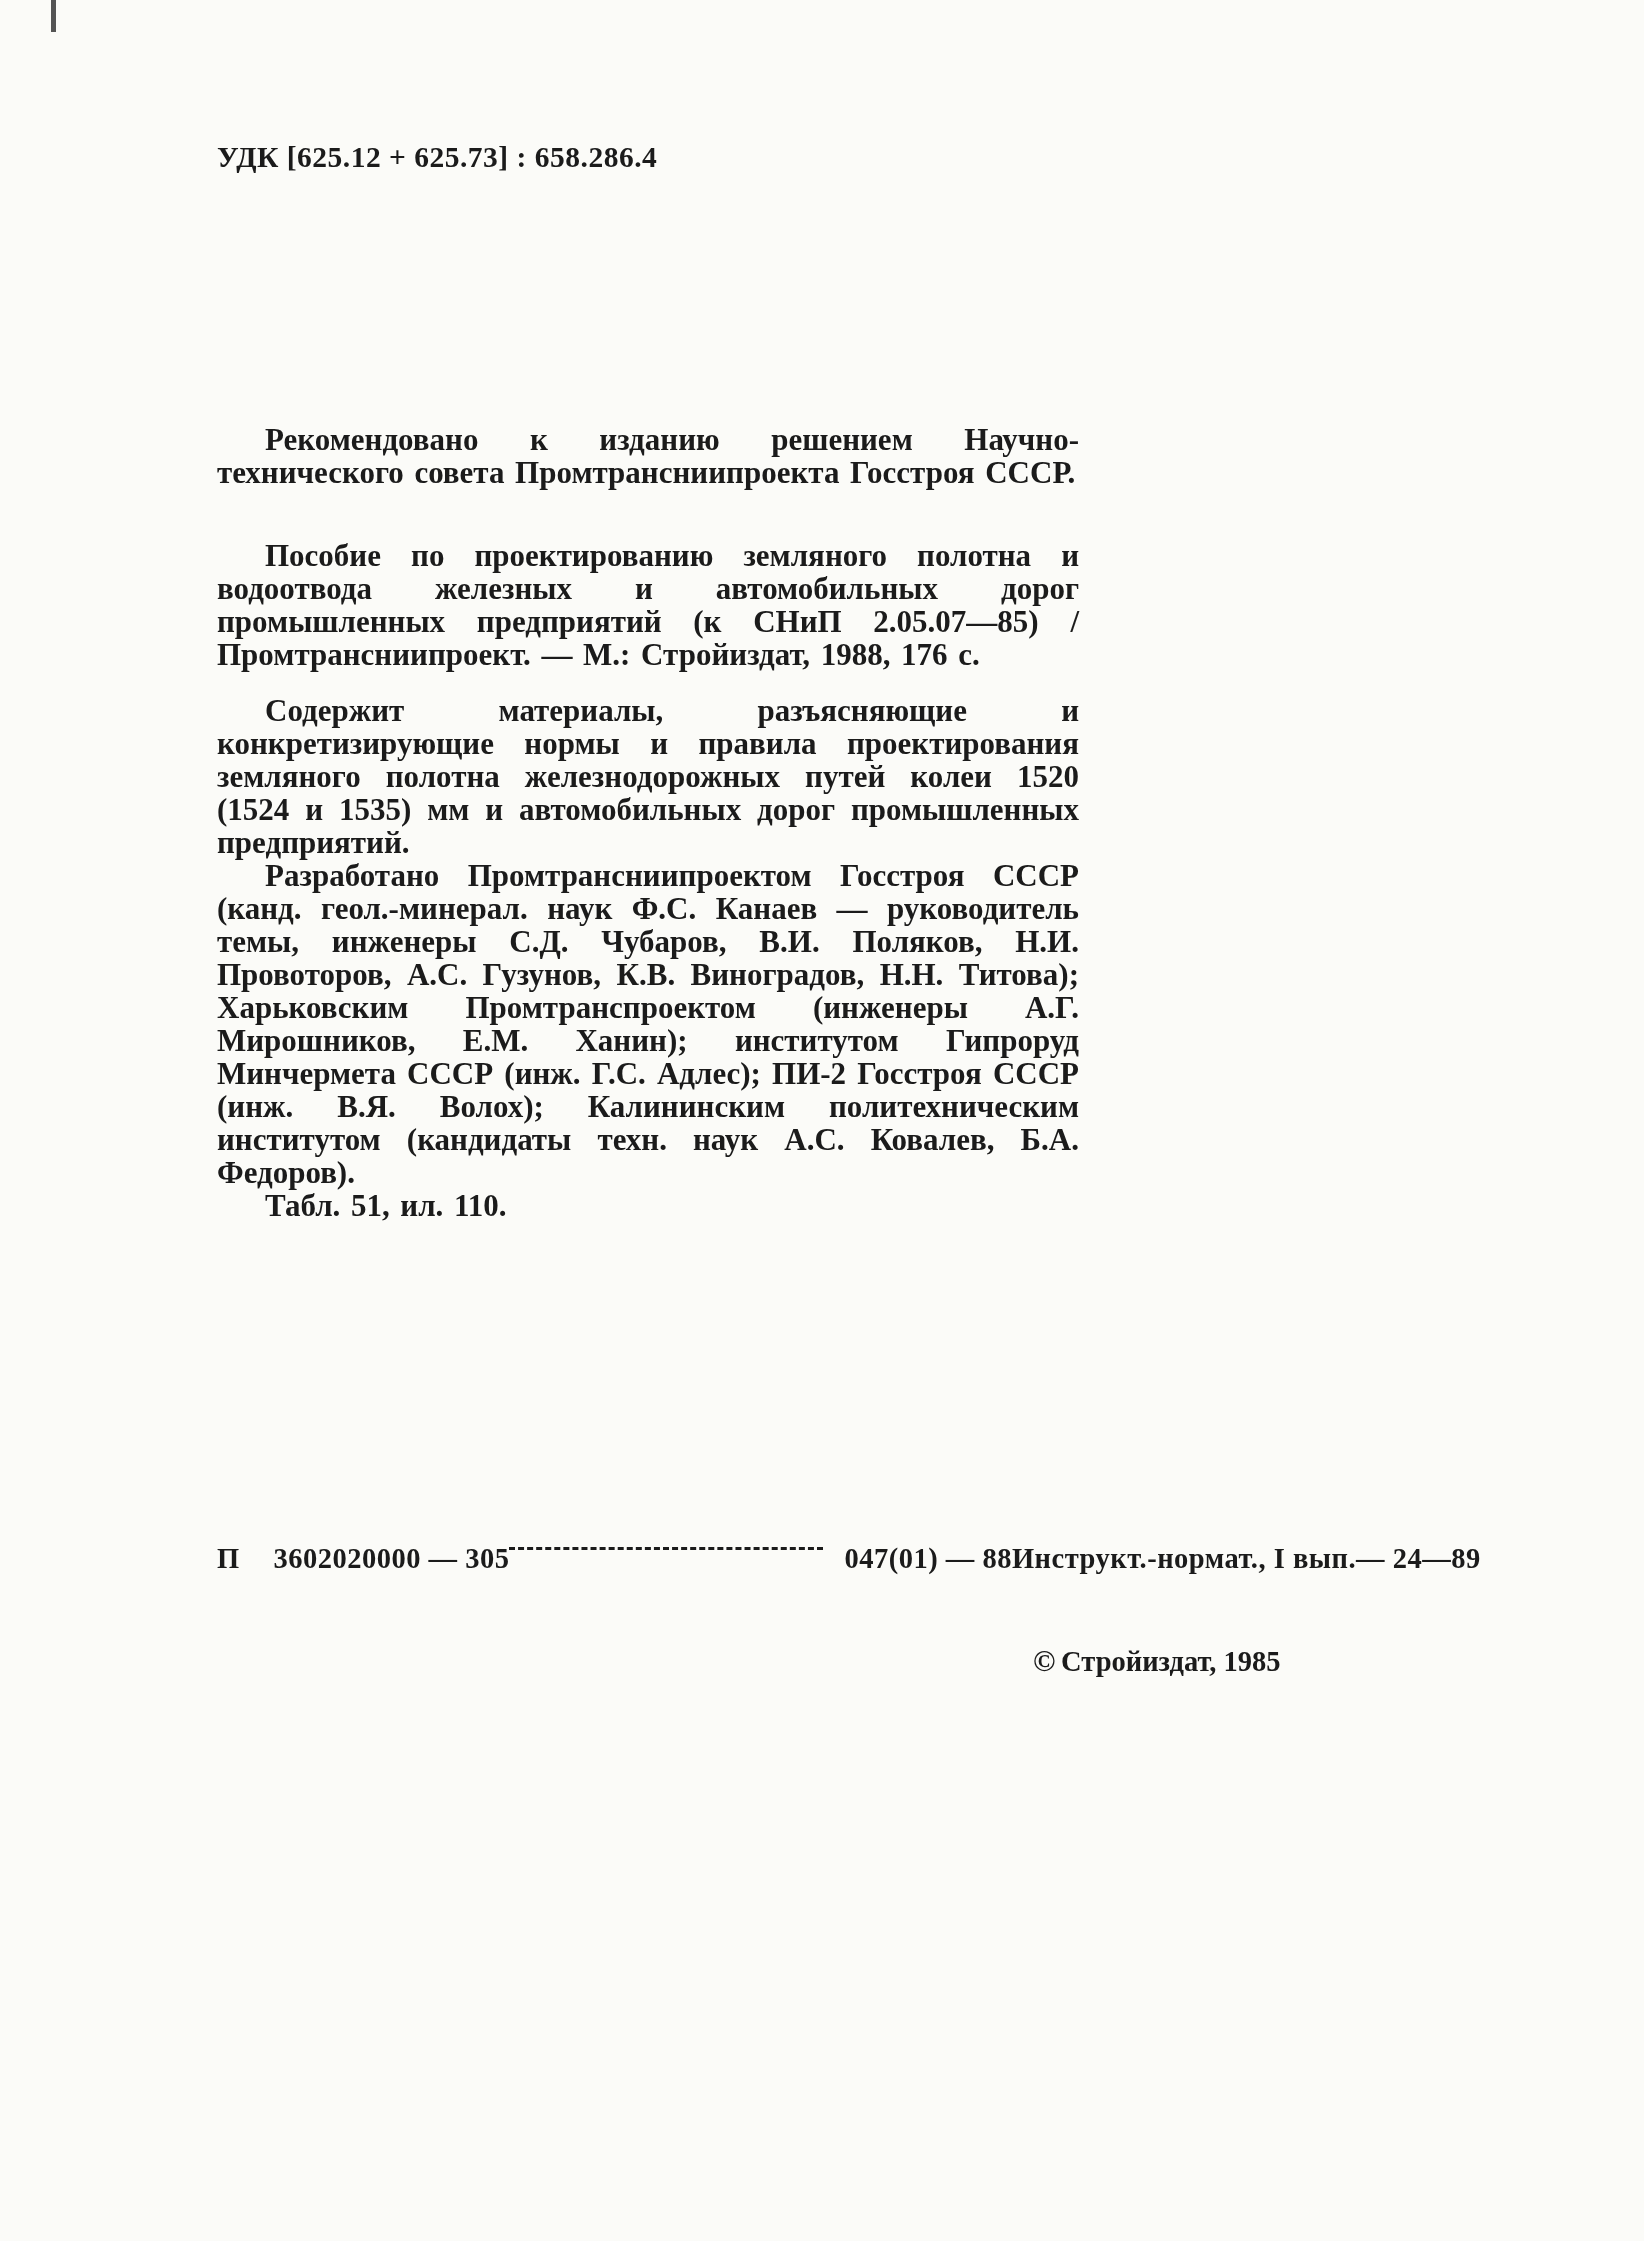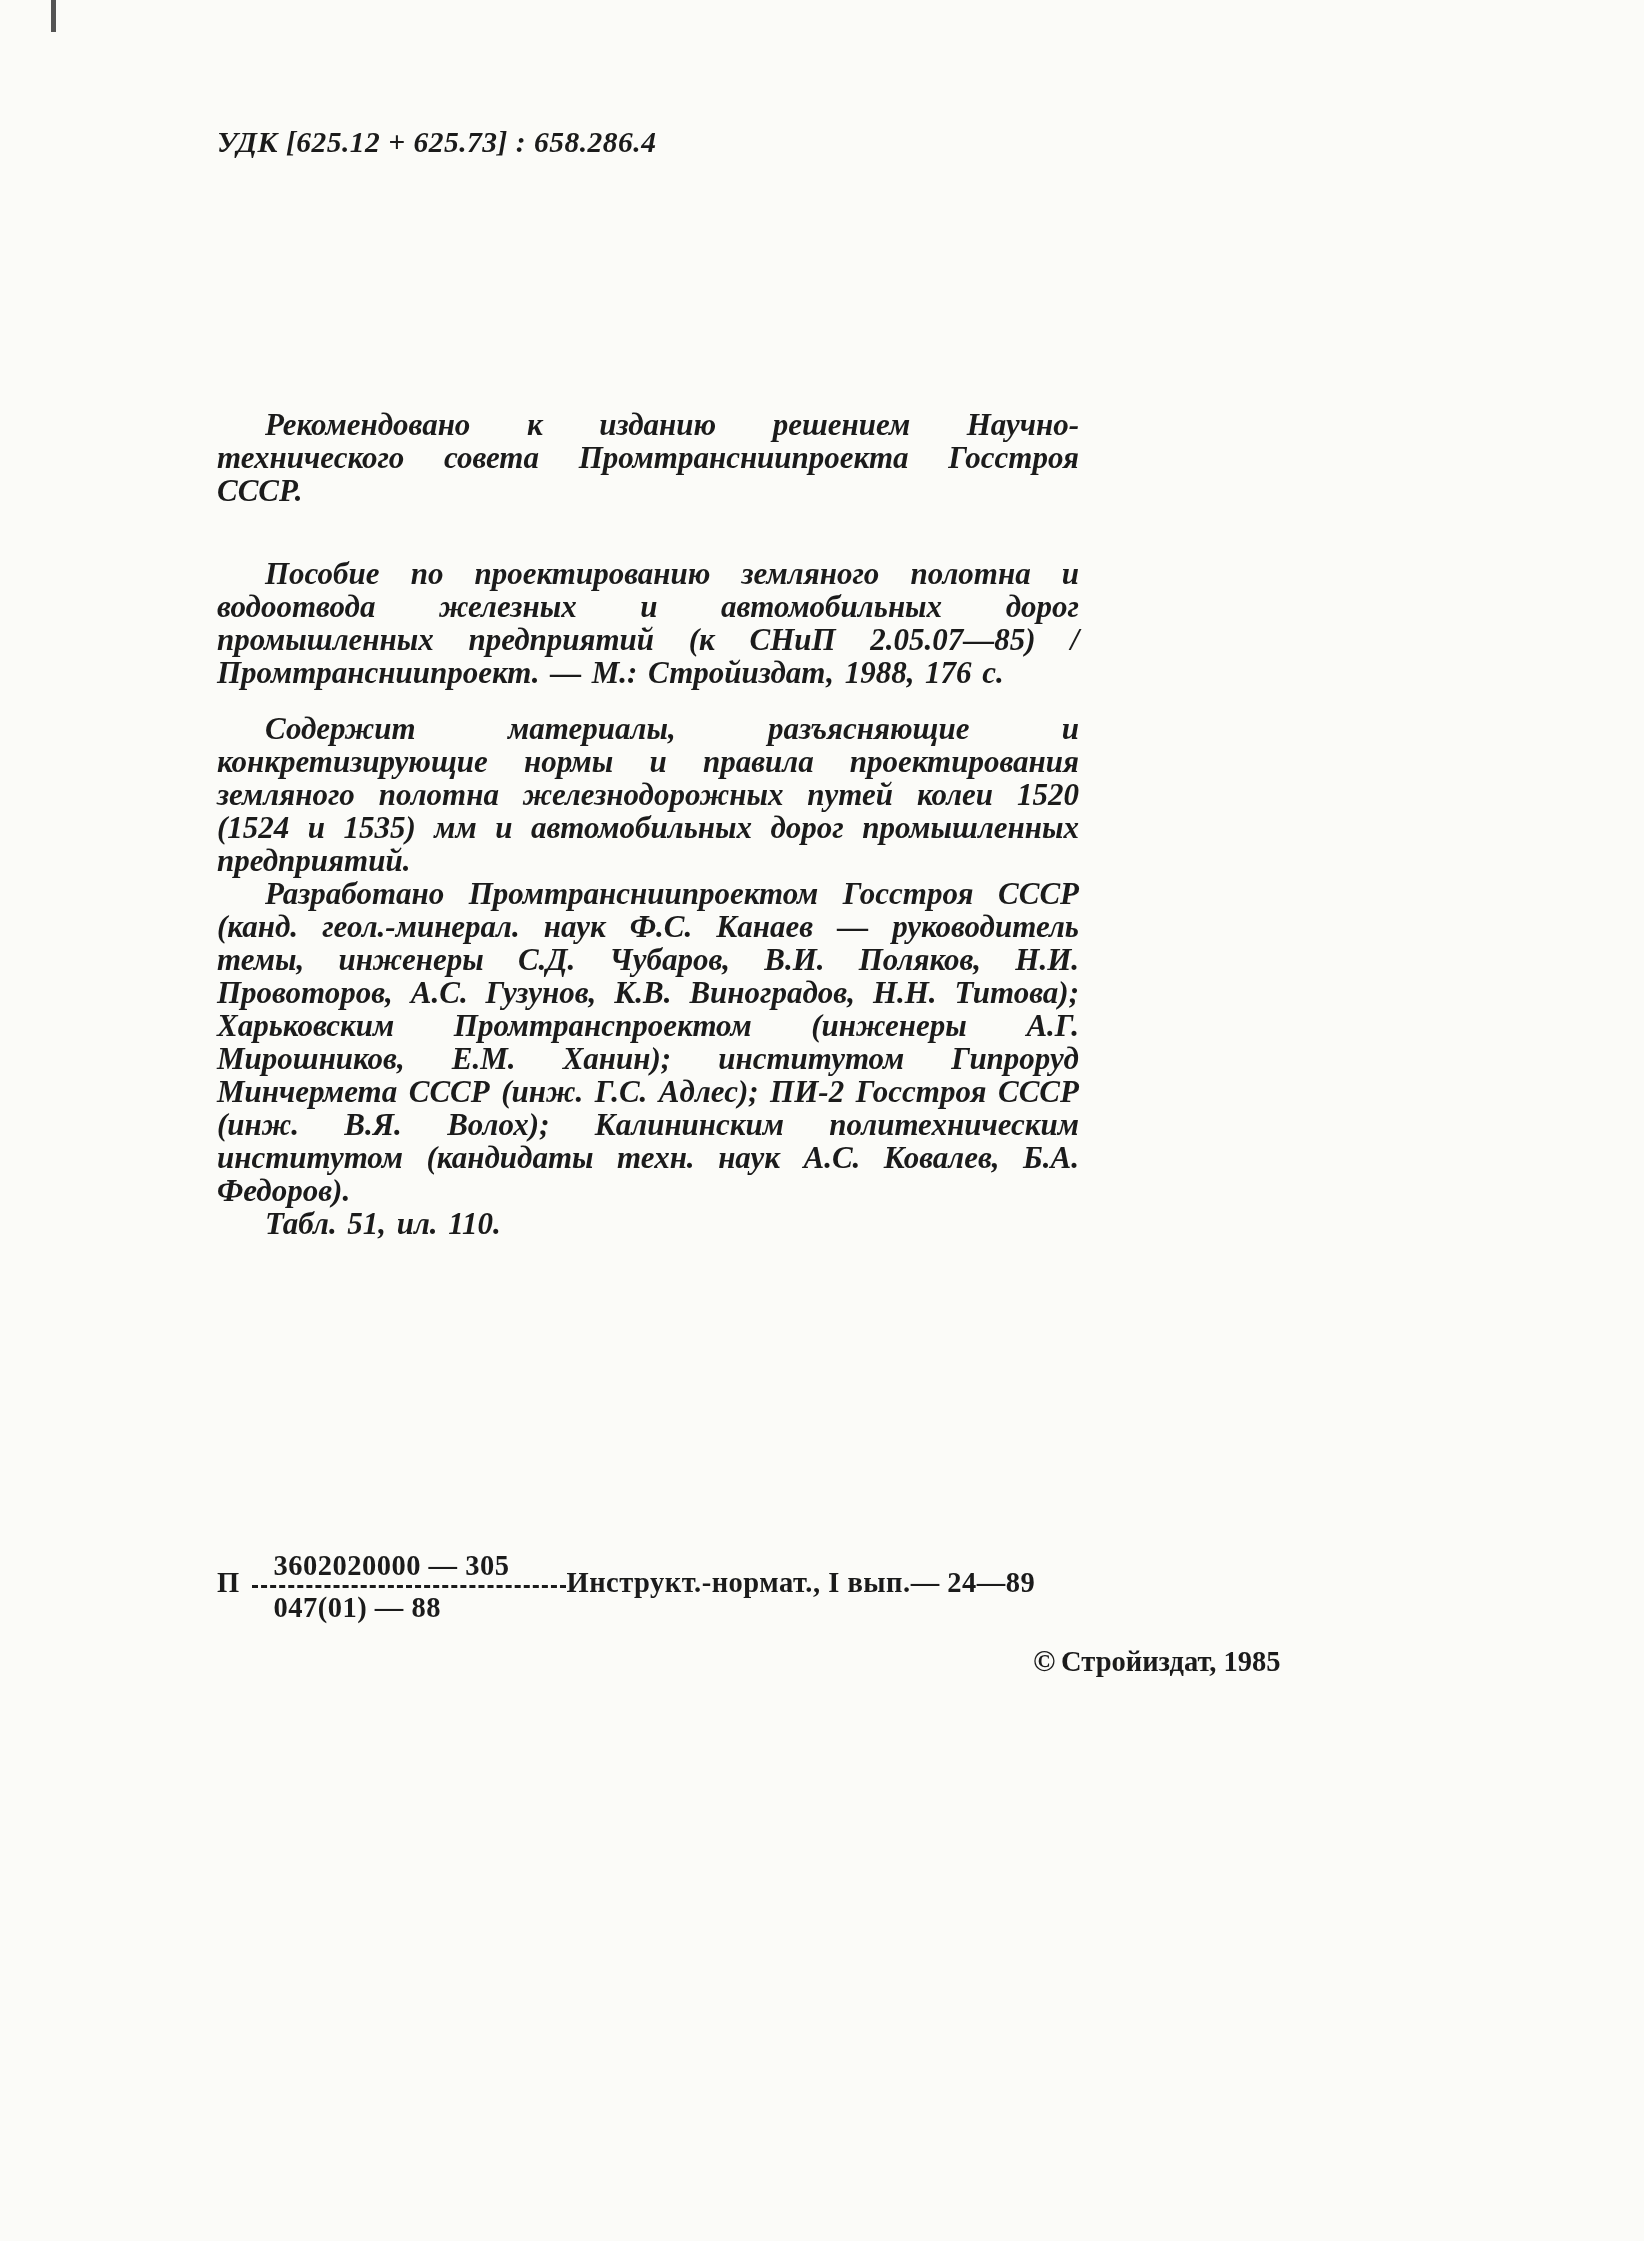--- a/index.html
+++ b/index.html
@@ -23,23 +23,22 @@
     left: 51px;
     top: 0;
     width: 4.8px;
     height: 32px;
     background: #2a2a2a;
     opacity: .8;
   }
   .content {
     position: absolute;
     left: 217px;
-    top: 126px;
+    top: 141px;
     width: 862px;
-    font-style: italic;
   }
   .udc {
     font-size: 29.5px;
     letter-spacing: 0.5px;
     white-space: nowrap;
   }
   p {
     margin: 0;
     font-size: 31px;
     line-height: 33px;
@@ -59,22 +58,21 @@
     font-size: 28.5px;
     line-height: 31px;
     white-space: nowrap;
   }
   .catalog .prefix {
     margin-right: 13.3px;
     align-self: center;
   }
   .fraction {
     display: flex;
-    flex-direction: column;
-    margin-top: 7px;
+    flex-direction: row;
   }
   .fraction .num,
   .fraction .den {
     margin-left: 21px;
     letter-spacing: 0.5px;
   }
   .fraction .bar {
     width: 314px;
     border-top: 3.8px dashed var(--ink, #1b1b1b);
     margin: 3.8px 0;

